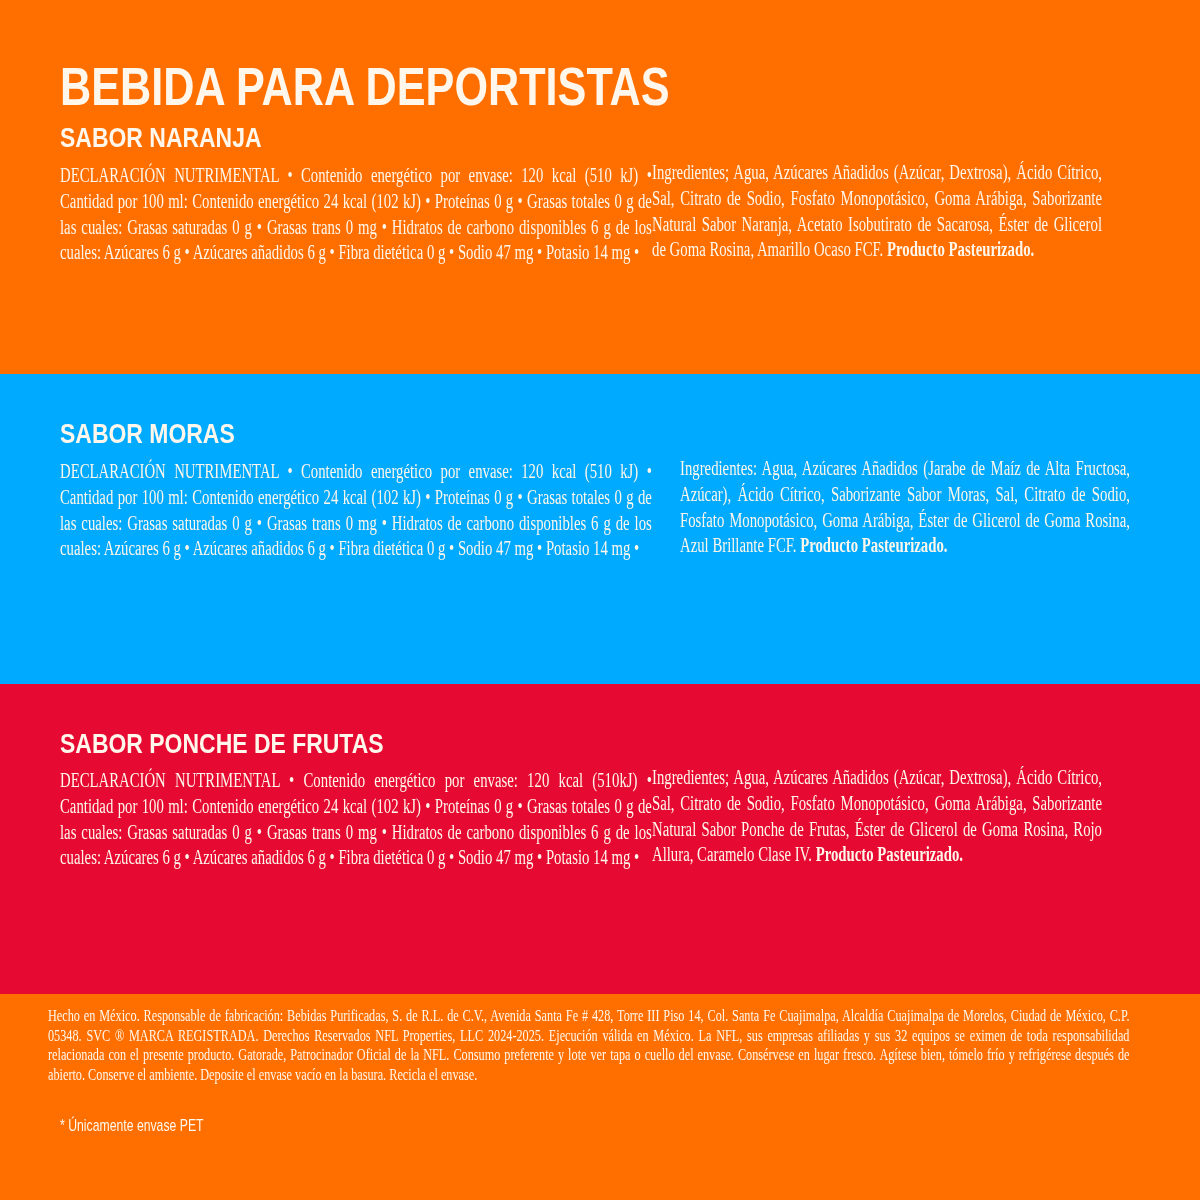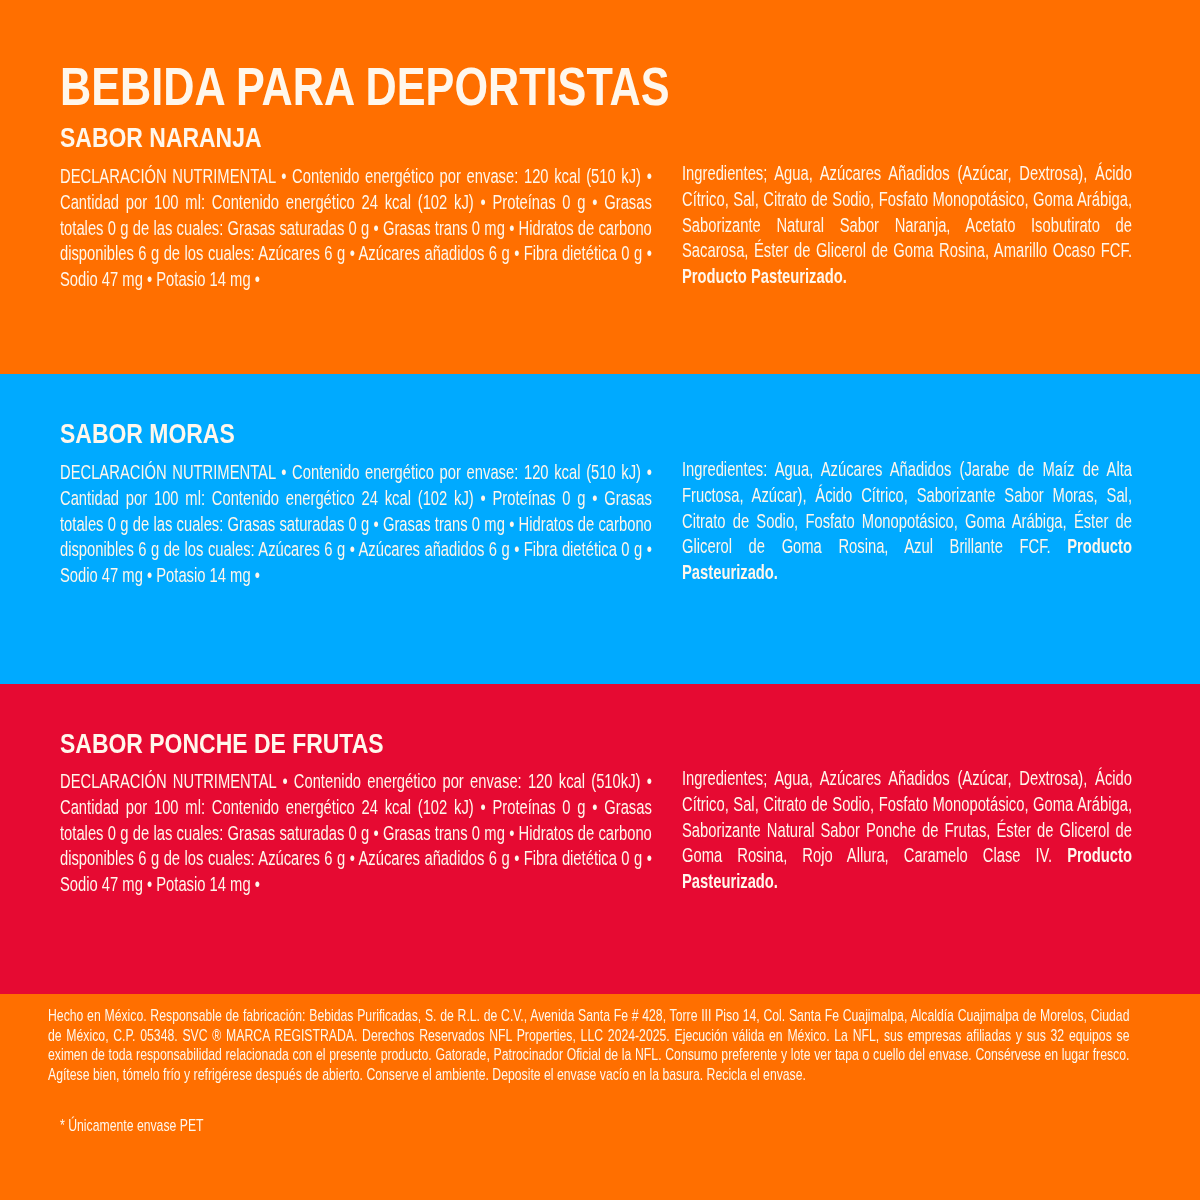--- a/index.html
+++ b/index.html
@@ -16,29 +16,29 @@
       font-size: 54px; font-weight: bold; letter-spacing: 0px;
       transform: scaleX(0.80); transform-origin: left top; white-space: nowrap;
       color: #FFF7EC; line-height: 60px;
     }
     .flavor-title {
       position: absolute; left: 60px; font-size: 28px; font-weight: bold;
       transform: scaleX(0.82); transform-origin: left top; white-space: nowrap;
       line-height: 32px;
     }
     .col {
-      position: absolute; overflow: hidden;
+      position: absolute; overflow: hidden; font-family: Liberation Serif, serif;
     }
     .col-inner {
       font-size: 20.5px; line-height: 25.8px; text-align: justify; text-align-last: left;
       transform: scaleX(0.72); transform-origin: left top;
     }
     .nutri { left: 60px; width: 592px; }
     .nutri .col-inner { width: 822px; }
-    .ingr { left: 682px; width: 450px; }
+    .ingr { left: 652px; width: 450px; }
     .ingr .col-inner { width: 625px; }
     .ingr .pasteurized { font-weight: bold; }
 
     .footer {
       position: absolute; left: 48px; top: 1006px; width: 1082px;
     }
     .footer .col-inner {
       font-size: 17px; line-height: 19.5px; width: 1502px; text-align: justify; text-align-last: left;
     }
     .footnote {
@@ -64,21 +64,21 @@
   <div class="col ingr" style="top:160px; height:160px;">
     <p class="col-inner"><span>Ingredientes; Agua, Azúcares Añadidos (Azúcar, Dextrosa), Ácido Cítrico, Sal, Citrato de Sodio, Fosfato Monopotásico, Goma Arábiga, Saborizante Natural Sabor Naranja, Acetato Isobutirato de Sacarosa, Éster de Glicerol de Goma Rosina, Amarillo Ocaso FCF.</span> <span class="pasteurized">Producto Pasteurizado.</span></p>
   </div>
 </section>
 
 <section>
   <h2 class="flavor-title" style="top:418px;">SABOR MORAS</h2>
   <div class="col nutri" style="top:459px; height:185px;">
     <p class="col-inner">DECLARACIÓN NUTRIMENTAL • Contenido energético por envase: 120 kcal (510 kJ) • Cantidad por 100 ml: Contenido energético 24 kcal (102 kJ) • Proteínas 0 g • Grasas totales 0 g de las cuales: Grasas saturadas 0 g • Grasas trans 0 mg • Hidratos de carbono disponibles 6 g de los cuales: Azúcares 6 g • Azúcares añadidos 6 g • Fibra dietética 0 g • Sodio 47 mg • Potasio 14 mg •</p>
   </div>
-  <div class="col ingr" style="top:456px; height:160px;">
+  <div class="col ingr" style="top:456px; height:160px;margin-left:28px;">
     <p class="col-inner"><span>Ingredientes: Agua, Azúcares Añadidos (Jarabe de Maíz de Alta Fructosa, Azúcar), Ácido Cítrico, Saborizante Sabor Moras, Sal, Citrato de Sodio, Fosfato Monopotásico, Goma Arábiga, Éster de Glicerol de Goma Rosina, Azul Brillante FCF.</span> <span class="pasteurized">Producto Pasteurizado.</span></p>
   </div>
 </section>
 
 <section>
   <h2 class="flavor-title" style="top:728px;">SABOR PONCHE DE FRUTAS</h2>
   <div class="col nutri" style="top:768px; height:185px;">
     <p class="col-inner">DECLARACIÓN NUTRIMENTAL • Contenido energético por envase: 120 kcal (510kJ) • Cantidad por 100 ml: Contenido energético 24 kcal (102 kJ) • Proteínas 0 g • Grasas totales 0 g de las cuales: Grasas saturadas 0 g • Grasas trans 0 mg • Hidratos de carbono disponibles 6 g de los cuales: Azúcares 6 g • Azúcares añadidos 6 g • Fibra dietética 0 g • Sodio 47 mg • Potasio 14 mg •</p>
   </div>
   <div class="col ingr" style="top:765px; height:160px;">

